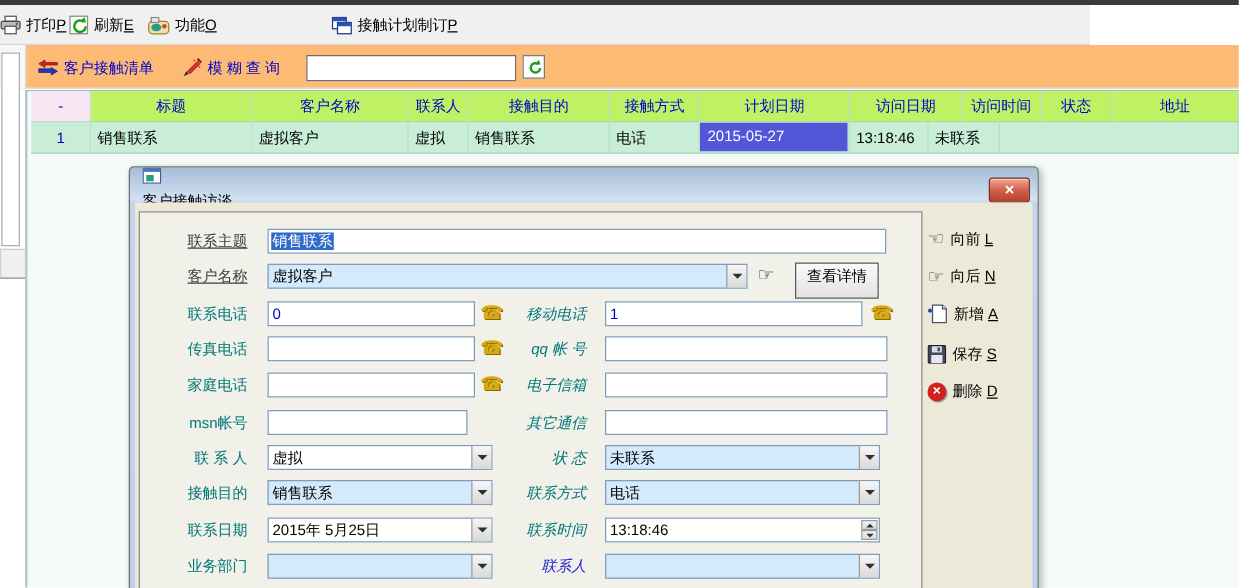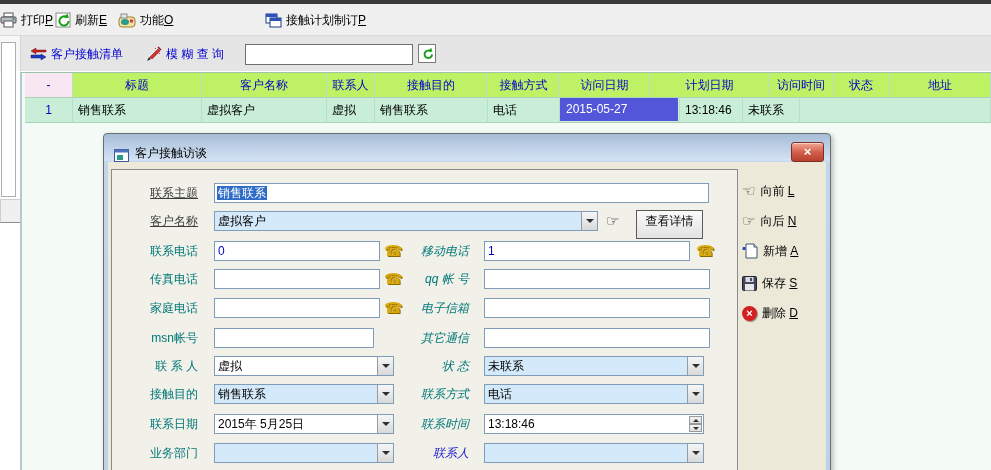--- a/index.html
+++ b/index.html
@@ -1,25 +1,25 @@
 <!DOCTYPE html>
 <html><head>
 <meta charset="utf-8">
 <style>
   * { box-sizing: border-box; margin: 0; padding: 0; }
   html,body { width: 991px; height: 470px; overflow: hidden; background: #fff;
     font-family: "Liberation Sans", "DejaVu Sans", sans-serif; font-size: 12px; color: #000; }
 
   
   .top-strip { position:absolute; left:0; top:0; width:991px; height:4px; background:#3a3a3a; }
-  .toolbar1 { position:absolute; left:0; top:4px; width:991px; height:32px; background:#f0f0f0;
+  .toolbar1 { position:absolute; left:0; top:4px; width:872px; height:32px; background:#f0f0f0;
     border-bottom:1px solid #dadada;text-decoration:underline; }
   .tb-item { position:absolute; top:5px; height:22px; display:flex; align-items:center; gap:4px; cursor:default; }
   .tb-item .hotkey { text-decoration:underline; }
-  .toolbar2 { position:absolute; left:0; top:36px; width:991px; height:35px; background:#e5e5e5;
+  .toolbar2 { position:absolute; left:0; top:36px; width:991px; height:35px; background:#fdba74;
     border-bottom:1px solid #e4e4e4; }
   .tb2-left-strip { position:absolute; left:0; top:0; width:21px; height:35px; background:#f7f7f7;
     border-right:1px solid #d5d5d5; }
   .blue-label { color:#0000d0; }
   .search-input { position:absolute; left:245px; top:8px; width:168px; height:21px;
     border:1px solid #6e6e6e; background:#fff; font-size:12px; padding:0 3px; }
   .tb2-refresh { position:absolute; left:418px; top:8px; width:18px; height:19px; background:#fff;
     border:1px solid #7a7a7a; display:flex; align-items:center; justify-content:center; }
 
   
@@ -42,21 +42,21 @@
   .sel-cell { position:relative; padding-left:0 !important; }
   .sel-inner { position:absolute; left:0; top:0; right:1px; bottom:1px; background:#5356d9;
     color:#fff; line-height:23px; padding-left:6px; }
 
   
   .dialog { position:absolute; left:103px; top:133px; width:728px; height:345px;
     border:1px solid #6e6e6e; border-radius:4px 4px 0 0;
     background:linear-gradient(180deg,#a6bdd7 0,#d3e2f4 26px,#c2d5ea 28px,#bdd1e8 100%);
     box-shadow:2px 2px 5px rgba(0,0,0,0.25); }
   .dlg-titlebar { position:absolute; left:0; top:0; width:100%; height:28px; display:flex;
-    align-items:flex-end; padding-left:10px; gap:6px; }
+    align-items:flex-start; padding-left:10px; gap:6px;flex-direction:column; }
   .dlg-close { position:absolute; left:687px; top:8px; width:33px; height:20px;
     background:linear-gradient(180deg,#f2a896 0,#d2614c 50%,#b8402e 100%);
     border:1px solid #7e2f23; border-radius:3px; color:#fff; font-weight:bold; font-size:13px;
     line-height:17px; text-align:center; box-shadow:inset 0 1px 0 rgba(255,255,255,.5); cursor:default; }
   .dlg-content { position:absolute; left:4px; right:4px; top:28px; bottom:0; background:#ece9d8; }
   .form-panel { position:absolute; left:3px; top:7px; width:627px; height:400px; background:#f1f0e9;
     border:1px solid #8a8a8a; }
   .frow-label { position:absolute; width:76px; text-align:right; color:#007878; line-height:20px; }
   .frow-label.right { width:75px;font-style:italic; }
   .frow-label.dark { color:#3c3c3c;text-decoration:underline; }
@@ -181,22 +181,22 @@
 <div class="left-box"></div>
 
 <div class="grid">
   <div class="grid-row ghead">
     <div class="gcell c0 first">-</div>
     <div class="gcell c1">标题</div>
     <div class="gcell c2">客户名称</div>
     <div class="gcell c3">联系人</div>
     <div class="gcell c4">接触目的</div>
     <div class="gcell c5">接触方式</div>
+    <div class="gcell c6">计划日期</div>
     <div class="gcell c7">访问日期</div>
-    <div class="gcell c6">计划日期</div>
     <div class="gcell c8">访问时间</div>
     <div class="gcell c9">状态</div>
     <div class="gcell c10">地址</div>
   </div>
   <div class="grid-row gdata">
     <div class="gcell c0 num">1</div>
     <div class="gcell c1">销售联系</div>
     <div class="gcell c2">虚拟客户</div>
     <div class="gcell c3">虚拟</div>
     <div class="gcell c4">销售联系</div>

